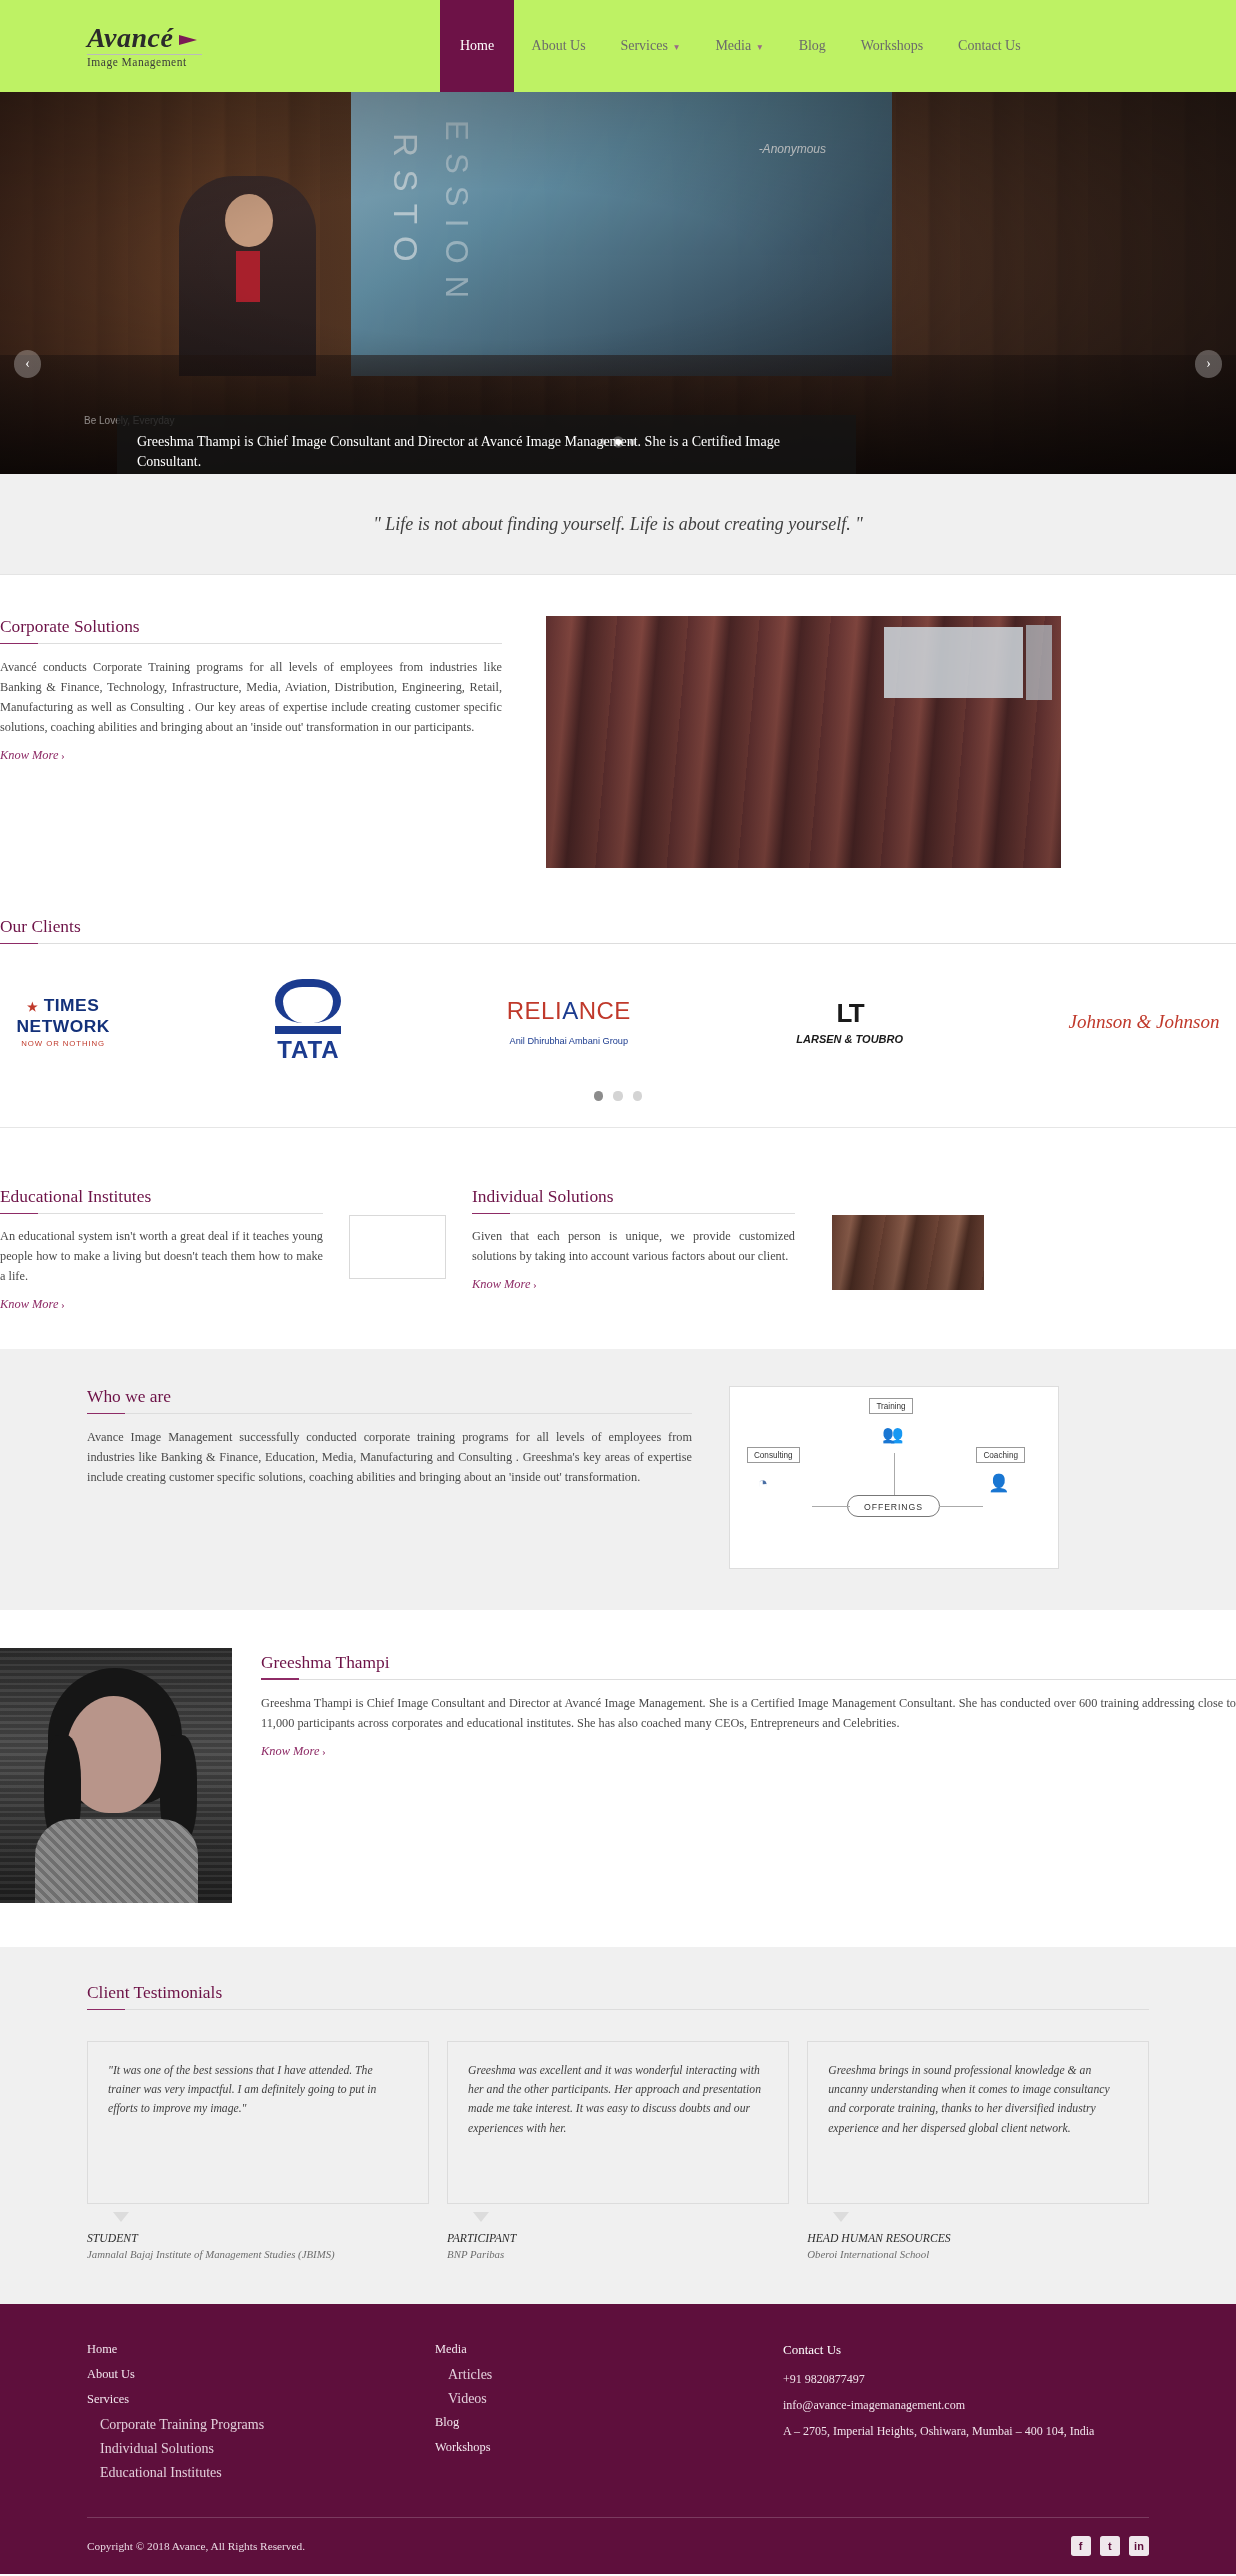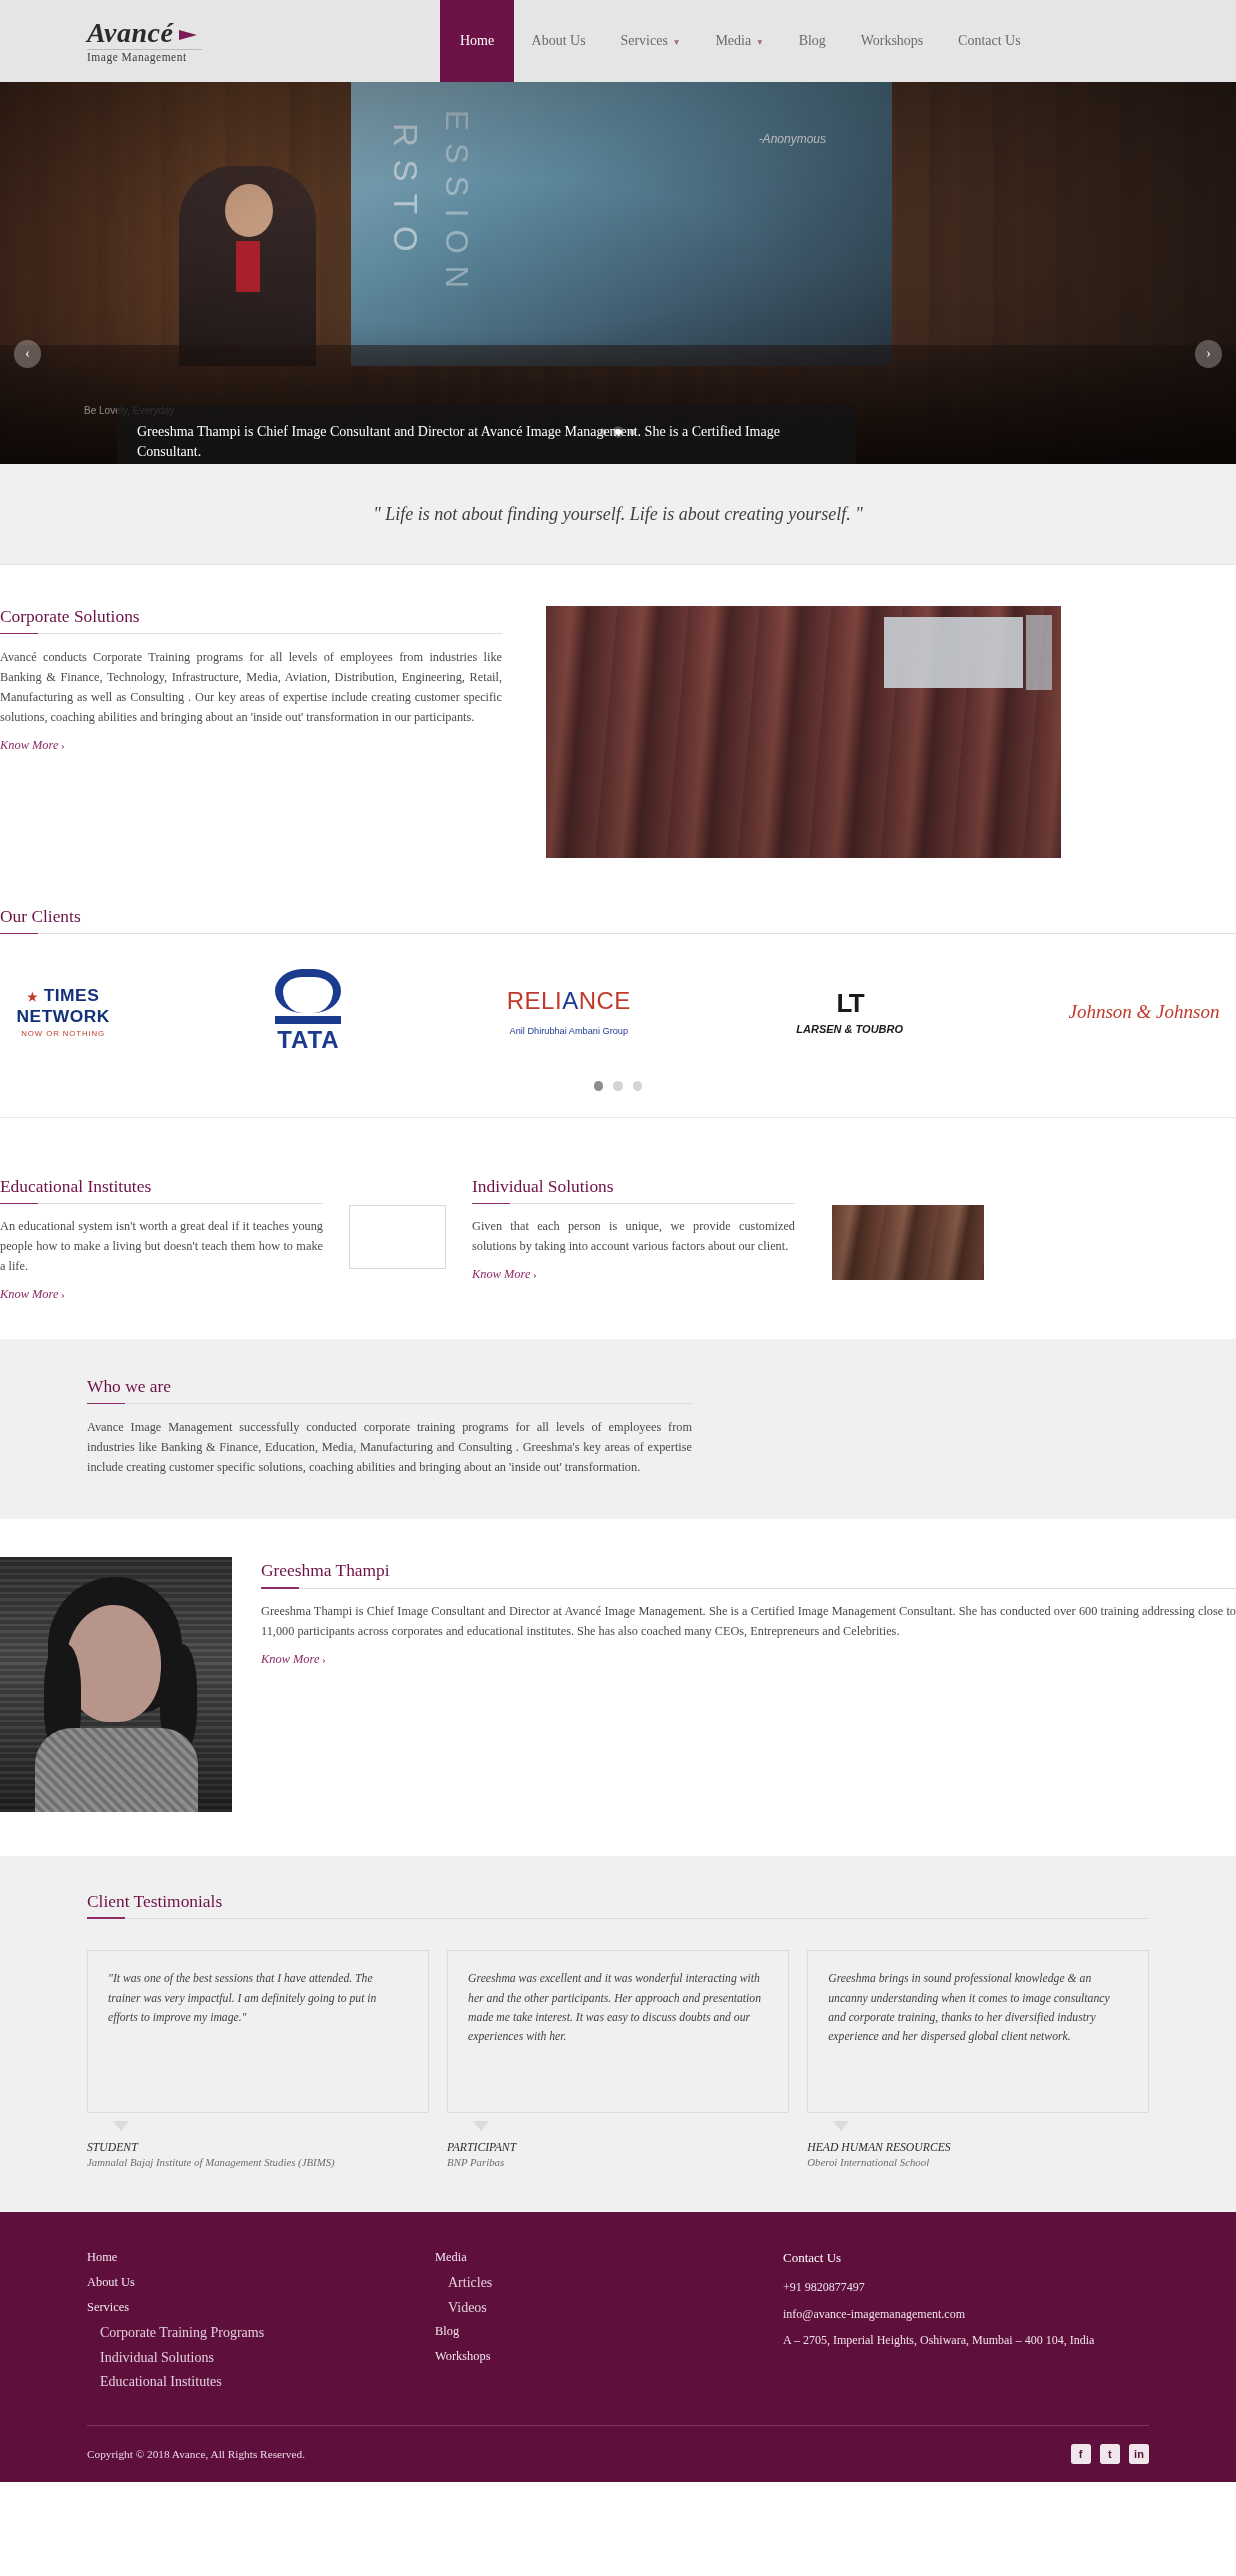--- a/index.html
+++ b/index.html
@@ -7,22 +7,22 @@
   html, body {
     width: 1236px;
     background: #ffffff;
     font-family: "Liberation Serif", serif;
     color: #333;
   }
   body { overflow-x: hidden; }
 
   
   .header {
-    height: 82px;
-    background: #e5e5e5;
+    height: 92px;
+    background: #bef264;
     display: flex;
     align-items: stretch;
     position: relative;
     z-index: 20;
   }
   .logo-wrap {
     width: 440px;
     display: flex;
     align-items: center;
     padding-left: 87px;
@@ -506,20 +506,32 @@
 </div>
 
 <div class="whowe">
   <div class="wrap">
     <div class="whowe-grid">
       <div class="whowe-left">
         <div class="sec-title">Who we are</div>
         <div class="title-rule"></div>
         <p class="body-text" style="margin-top:13.7px;">Avance Image Management successfully conducted corporate training programs for all levels of employees from industries like Banking &amp; Finance, Education, Media, Manufacturing and Consulting . Greeshma's key areas of expertise include creating customer specific solutions, coaching abilities and bringing about an 'inside out' transformation.</p>
       </div>
+      <div class="diagram">
+        <div class="dg-box" style="left:139px; top:11px;">Training</div>
+        <div class="dg-box" style="left:16.5px; top:60px;">Consulting</div>
+        <div class="dg-box" style="left:246px; top:60px;">Coaching</div>
+        <div class="dg-center">OFFERINGS</div>
+        <div class="dg-ic" style="left:152px; top:37px;">👥</div>
+        <div class="dg-ic" style="left:27.5px; top:86px;">◔</div>
+        <div class="dg-ic" style="left:258px; top:86px;">👤</div>
+        <div class="dg-line" style="left:82px; top:119px; width:38px;"></div>
+        <div class="dg-line" style="left:209px; top:119px; width:44px;"></div>
+        <div class="dg-line" style="left:164px; top:66px; width:0.9px; height:42px;"></div>
+      </div>
     </div>
   </div>
 </div>
 
 <div class="wrap person-sec">
   <div class="person-grid">
     <div class="person-photo">
       <div class="hair"></div>
         <div class="face"></div>
         <div class="hair2"></div>

